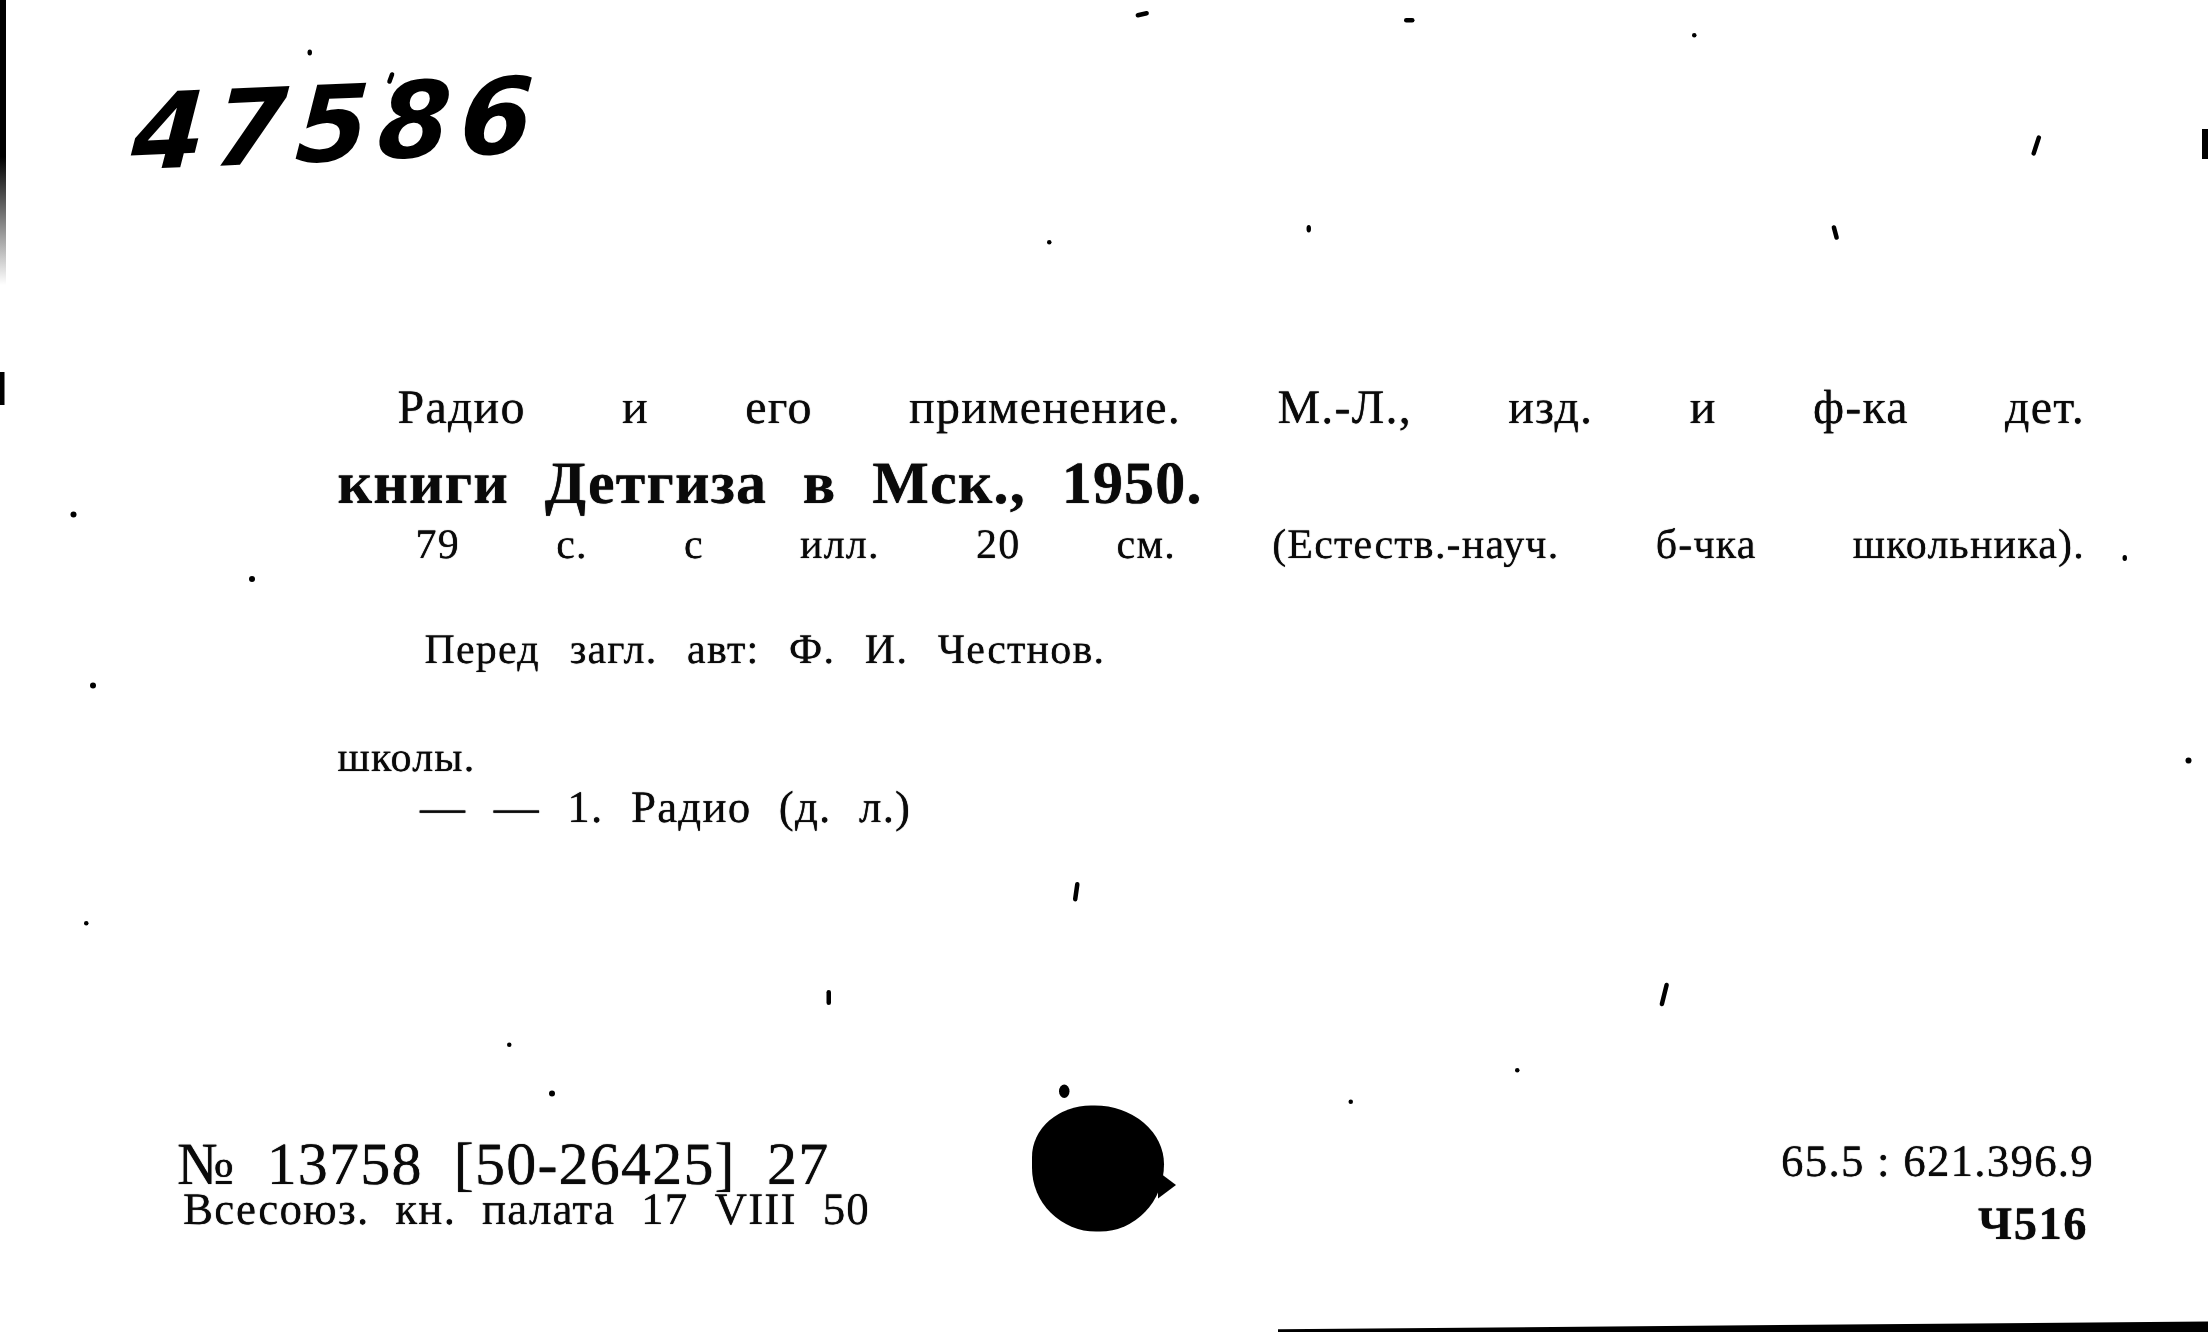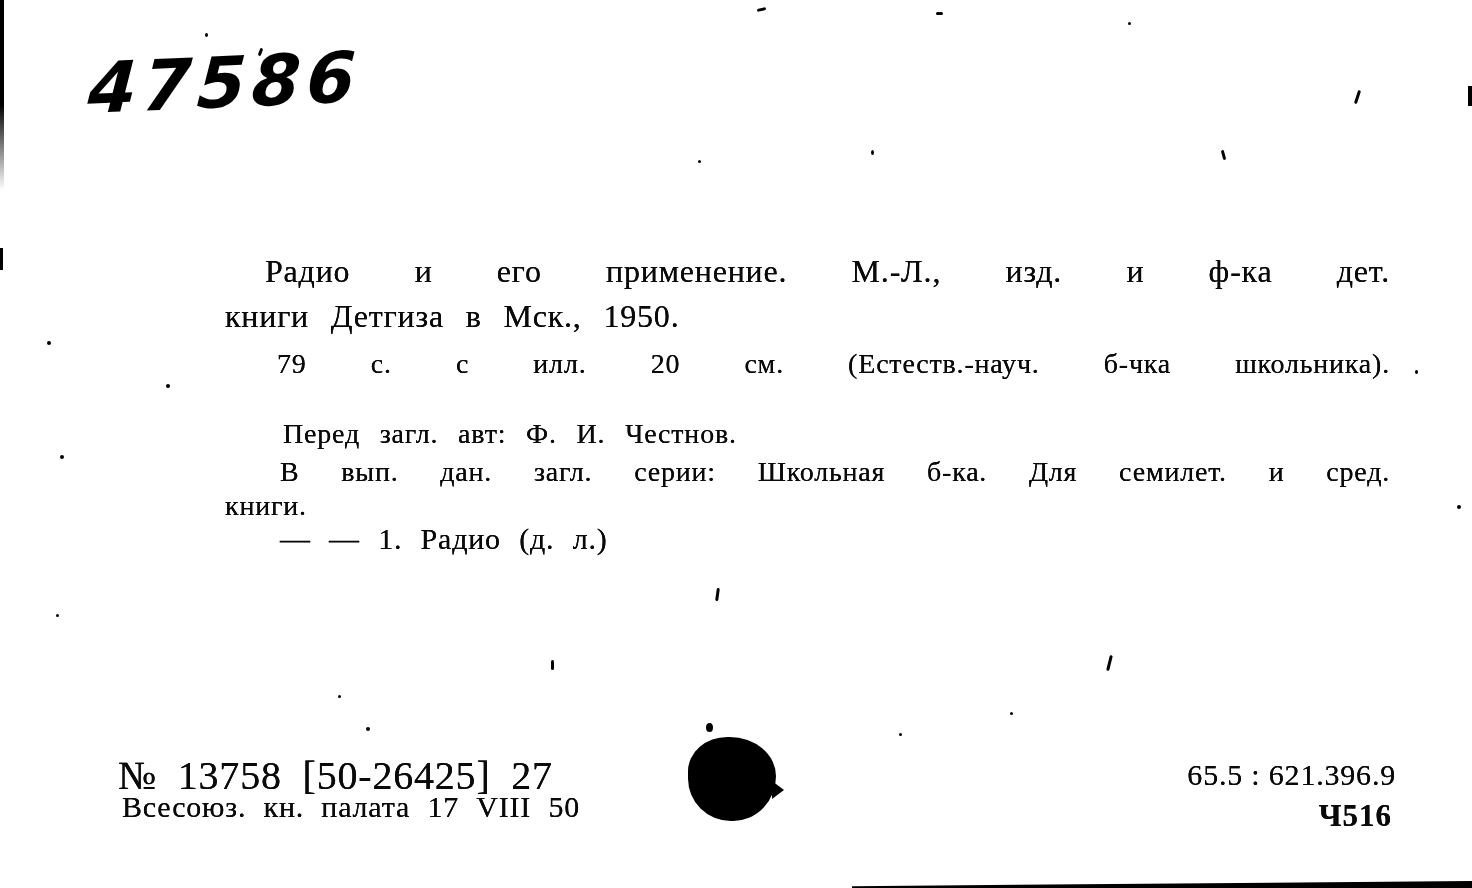--- a/index.html
+++ b/index.html
@@ -53,22 +53,23 @@
   }
   .title-1 {
     left: 225px; top: 253px;
     width: 1165px;
     padding-left: 40px;
     box-sizing: border-box;
     font-size: 32px;
   }
   .title-2 {
     left: 225px; top: 298px;
-    font-size: 32px;
+    font-size: 40px;
     word-spacing: 13px;
+    font-weight: bold;
   }
   .collation-1 {
     left: 225px; top: 348px;
     width: 1165px;
     padding-left: 52px;
     box-sizing: border-box;
     font-size: 28px;
   }
   .collation-2 {
     left: 222px; top: 382px;
@@ -186,23 +187,22 @@
 
   <div class="textline title-1 justified">Радио и его применение. М.-Л., изд. и ф-ка дет.</div>
 
   <div class="textline title-2">книги Детгиза в Мск., 1950.</div>
 
   <div class="textline collation-1 justified">79 с. с илл. 20 см. (Естеств.-науч. б-чка школьника).</div>
 
 
   <div class="textline note-1">Перед загл. авт: Ф. И. Честнов.</div>
 
-  <div class="textline note-2a justified">В вып. дан. загл. серии: Школьная б-ка. Для семилет. и сред.</div>
-
-  <div class="textline note-2b">книги.</div>
+
+  <div class="textline note-2b">школы.</div>
 
   <div class="textline tracing">— — 1. Радио (д. л.)</div>
 
   <div class="textline footer-left-1">№ 13758 [50-26425] 27</div>
 
   <div class="textline footer-left-2">Всесоюз. кн. палата 17 VIII 50</div>
 
   <div class="textline footer-right-1">65.5 : 621.396.9</div>
 
   <div class="textline footer-right-2">Ч516</div>

